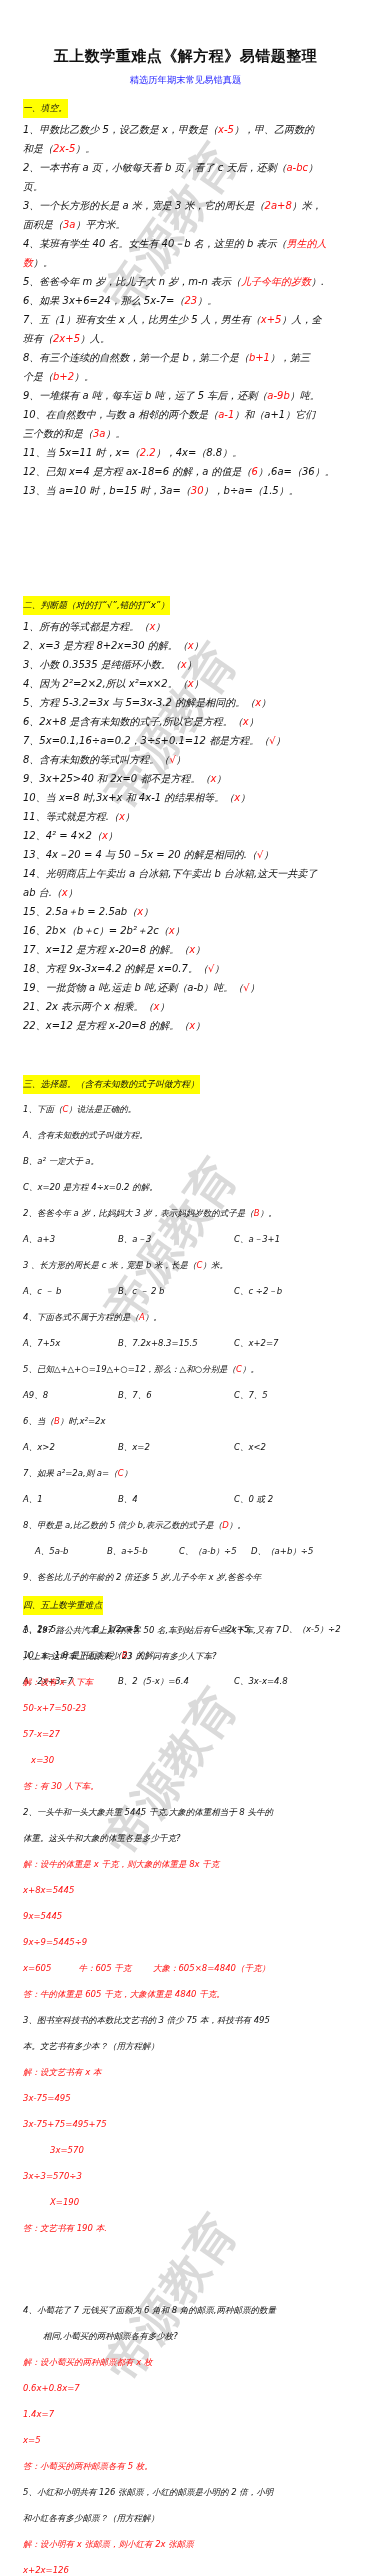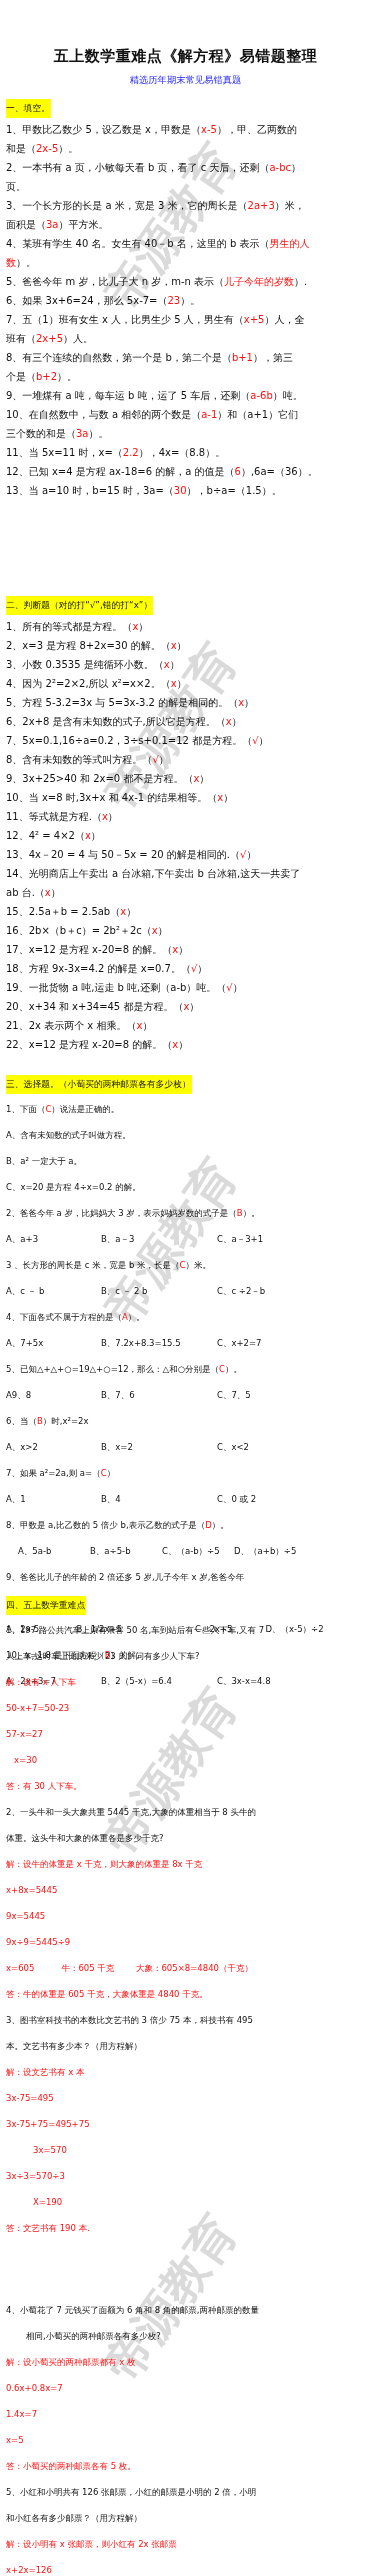--- a/index.html
+++ b/index.html
@@ -3,21 +3,21 @@
 <meta charset="utf-8">
 <style>
   html, body { margin:0; padding:0; background:#ffffff; }
   body { width:371px; height:2623px; position:relative; overflow:hidden;
          font-family:"DejaVu Sans","Liberation Sans",sans-serif; color:#111; }
   .title { position:absolute; left:0; top:47px; width:371px; text-align:center;
            font-family:"DejaVu Serif","Liberation Serif",serif; font-weight:bold;
            font-size:15px; color:#111; letter-spacing:0.5px; }
   .subtitle { position:absolute; left:0; top:74px; width:371px; text-align:center;
               font-size:9.3px; color:#1a1aff; }
-  .section { position:absolute; left:6px; width:330px; }
+  .section { position:absolute; left:23px; width:330px;font-style:italic; }
   .sec-head { display:inline-block; background:#ffff00; font-size:8.8px; padding:2.6px 1px 2.6px 0;
               height:13.4px; line-height:13.4px; margin-bottom:2.1px; }
   .line { font-size:10px; line-height:19px; height:19px; white-space:nowrap; }
   .ans { color:#ff1010; }
   .sol { color:#ff1010; font-size:8.5px; line-height:26px; height:26px; white-space:nowrap; }
   .opts { display:flex; font-size:8.5px; line-height:26px; height:26px; white-space:nowrap; }
   .opts span { display:inline-block; }
   .watermark { position:absolute; color:rgba(150,150,150,0.35); font-size:47px; font-weight:bold;
                transform:rotate(-55deg); white-space:nowrap; pointer-events:none;
                font-family:"DejaVu Sans",sans-serif; }
@@ -34,31 +34,31 @@
 <div class="title">五上数学重难点《解方程》易错题整理</div>
 <div class="subtitle">精选历年期末常见易错真题</div>
 
 <div class="section" id="sec1" style="top:99px;">
   <div class="sec-head">一、填空。</div>
   <div id="sec1-lines">
       <div class="line"><span>1、甲数比乙数少 5，设乙数是 x，甲数是（</span><span class="ans">x-5</span><span>），甲、乙两数的</span></div>
       <div class="line"><span>和是（</span><span class="ans">2x-5</span><span>）。</span></div>
       <div class="line"><span>2、一本书有 a 页，小敏每天看 b 页，看了 c 天后，还剩（</span><span class="ans">a-bc</span><span>）</span></div>
       <div class="line"><span>页。</span></div>
-      <div class="line"><span>3、一个长方形的长是 a 米，宽是 3 米，它的周长是（</span><span class="ans">2a+3</span><span>）米，</span></div>
+      <div class="line"><span>3、一个长方形的长是 a 米，宽是 3 米，它的周长是（</span><span class="ans">2a+8</span><span>）米，</span></div>
       <div class="line"><span>面积是（</span><span class="ans">3a</span><span>）平方米。</span></div>
       <div class="line"><span>4、某班有学生 40 名。女生有 40－b 名，这里的 b 表示（</span><span class="ans">男生的人</span></div>
       <div class="line"><span></span><span class="ans">数</span><span>）。</span></div>
       <div class="line"><span>5、爸爸今年 m 岁，比儿子大 n 岁，m-n 表示（</span><span class="ans">儿子今年的岁数</span><span>）.</span></div>
       <div class="line"><span>6、如果 3x+6=24，那么 5x-7=（</span><span class="ans">23</span><span>）。</span></div>
       <div class="line"><span>7、五（1）班有女生 x 人，比男生少 5 人，男生有（</span><span class="ans">x+5</span><span>）人，全</span></div>
       <div class="line"><span>班有（</span><span class="ans">2x+5</span><span>）人。</span></div>
       <div class="line"><span>8、有三个连续的自然数，第一个是 b，第二个是（</span><span class="ans">b+1</span><span>），第三</span></div>
       <div class="line"><span>个是（</span><span class="ans">b+2</span><span>）。</span></div>
-      <div class="line"><span>9、一堆煤有 a 吨，每车运 b 吨，运了 5 车后，还剩（</span><span class="ans">a-6b</span><span>）吨。</span></div>
+      <div class="line"><span>9、一堆煤有 a 吨，每车运 b 吨，运了 5 车后，还剩（</span><span class="ans">a-9b</span><span>）吨。</span></div>
       <div class="line"><span>10、在自然数中，与数 a 相邻的两个数是（</span><span class="ans">a-1</span><span>）和（a+1）它们</span></div>
       <div class="line"><span>三个数的和是（</span><span class="ans">3a</span><span>）。</span></div>
       <div class="line"><span>11、当 5x=11 时，x=（</span><span class="ans">2.2</span><span>），4x=（8.8）。</span></div>
       <div class="line"><span>12、已知 x=4 是方程 ax-18=6 的解，a 的值是（</span><span class="ans">6</span><span>）,6a=（36）。</span></div>
       <div class="line"><span>13、当 a=10 时，b=15 时，3a=（</span><span class="ans">30</span><span>），b÷a=（1.5）。</span></div>
     </div>
 </div>
 
 <div class="section" id="sec2" style="top:596px;">
   <div class="sec-head">二、判断题（对的打“√”,错的打“x”）</div>
@@ -76,28 +76,27 @@
       <div class="line"><span>11、等式就是方程.（</span><span class="ans">x</span><span>）</span></div>
       <div class="line"><span>12、4² = 4×2（</span><span class="ans">x</span><span>）</span></div>
       <div class="line"><span>13、4x－20 = 4 与 50－5x = 20 的解是相同的.（</span><span class="ans">√</span><span>）</span></div>
       <div class="line">14、光明商店上午卖出 a 台冰箱,下午卖出 b 台冰箱,这天一共卖了</div>
       <div class="line"><span>ab 台.（</span><span class="ans">x</span><span>）</span></div>
       <div class="line"><span>15、2.5a＋b = 2.5ab（</span><span class="ans">x</span><span>）</span></div>
       <div class="line"><span>16、2b×（b＋c）= 2b²＋2c（</span><span class="ans">x</span><span>）</span></div>
       <div class="line"><span>17、x=12 是方程 x-20=8 的解。（</span><span class="ans">x</span><span>）</span></div>
       <div class="line"><span>18、方程 9x-3x=4.2 的解是 x=0.7。（</span><span class="ans">√</span><span>）</span></div>
       <div class="line"><span>19、一批货物 a 吨,运走 b 吨,还剩（a-b）吨。（</span><span class="ans">√</span><span>）</span></div>
-      <div class="line"><span>20、x+34 和 x+34=45 都是方程。（</span><span class="ans">x</span><span>）</span></div>
       <div class="line"><span>21、2x 表示两个 x 相乘。（</span><span class="ans">x</span><span>）</span></div>
       <div class="line"><span>22、x=12 是方程 x-20=8 的解。（</span><span class="ans">x</span><span>）</span></div>
     </div>
 </div>
 
 <div class="section" id="sec3" style="top:1075px;">
-  <div class="sec-head">三、选择题。（小萄买的两种邮票各有多少枚）</div>
+  <div class="sec-head">三、选择题。（含有未知数的式子叫做方程）</div>
   <div id="sec3-lines">
       <div class="opts">
         <span>1、下面（</span>
         <span class="ans">C</span>
         <span>）说法是正确的。</span>
       </div>
       <div class="opts">A、含有未知数的式子叫做方程。</div>
       <div class="opts">B、a² 一定大于 a。</div>
       <div class="opts">C、x=20 是方程 4÷x=0.2 的解。</div>
       <div class="opts">

